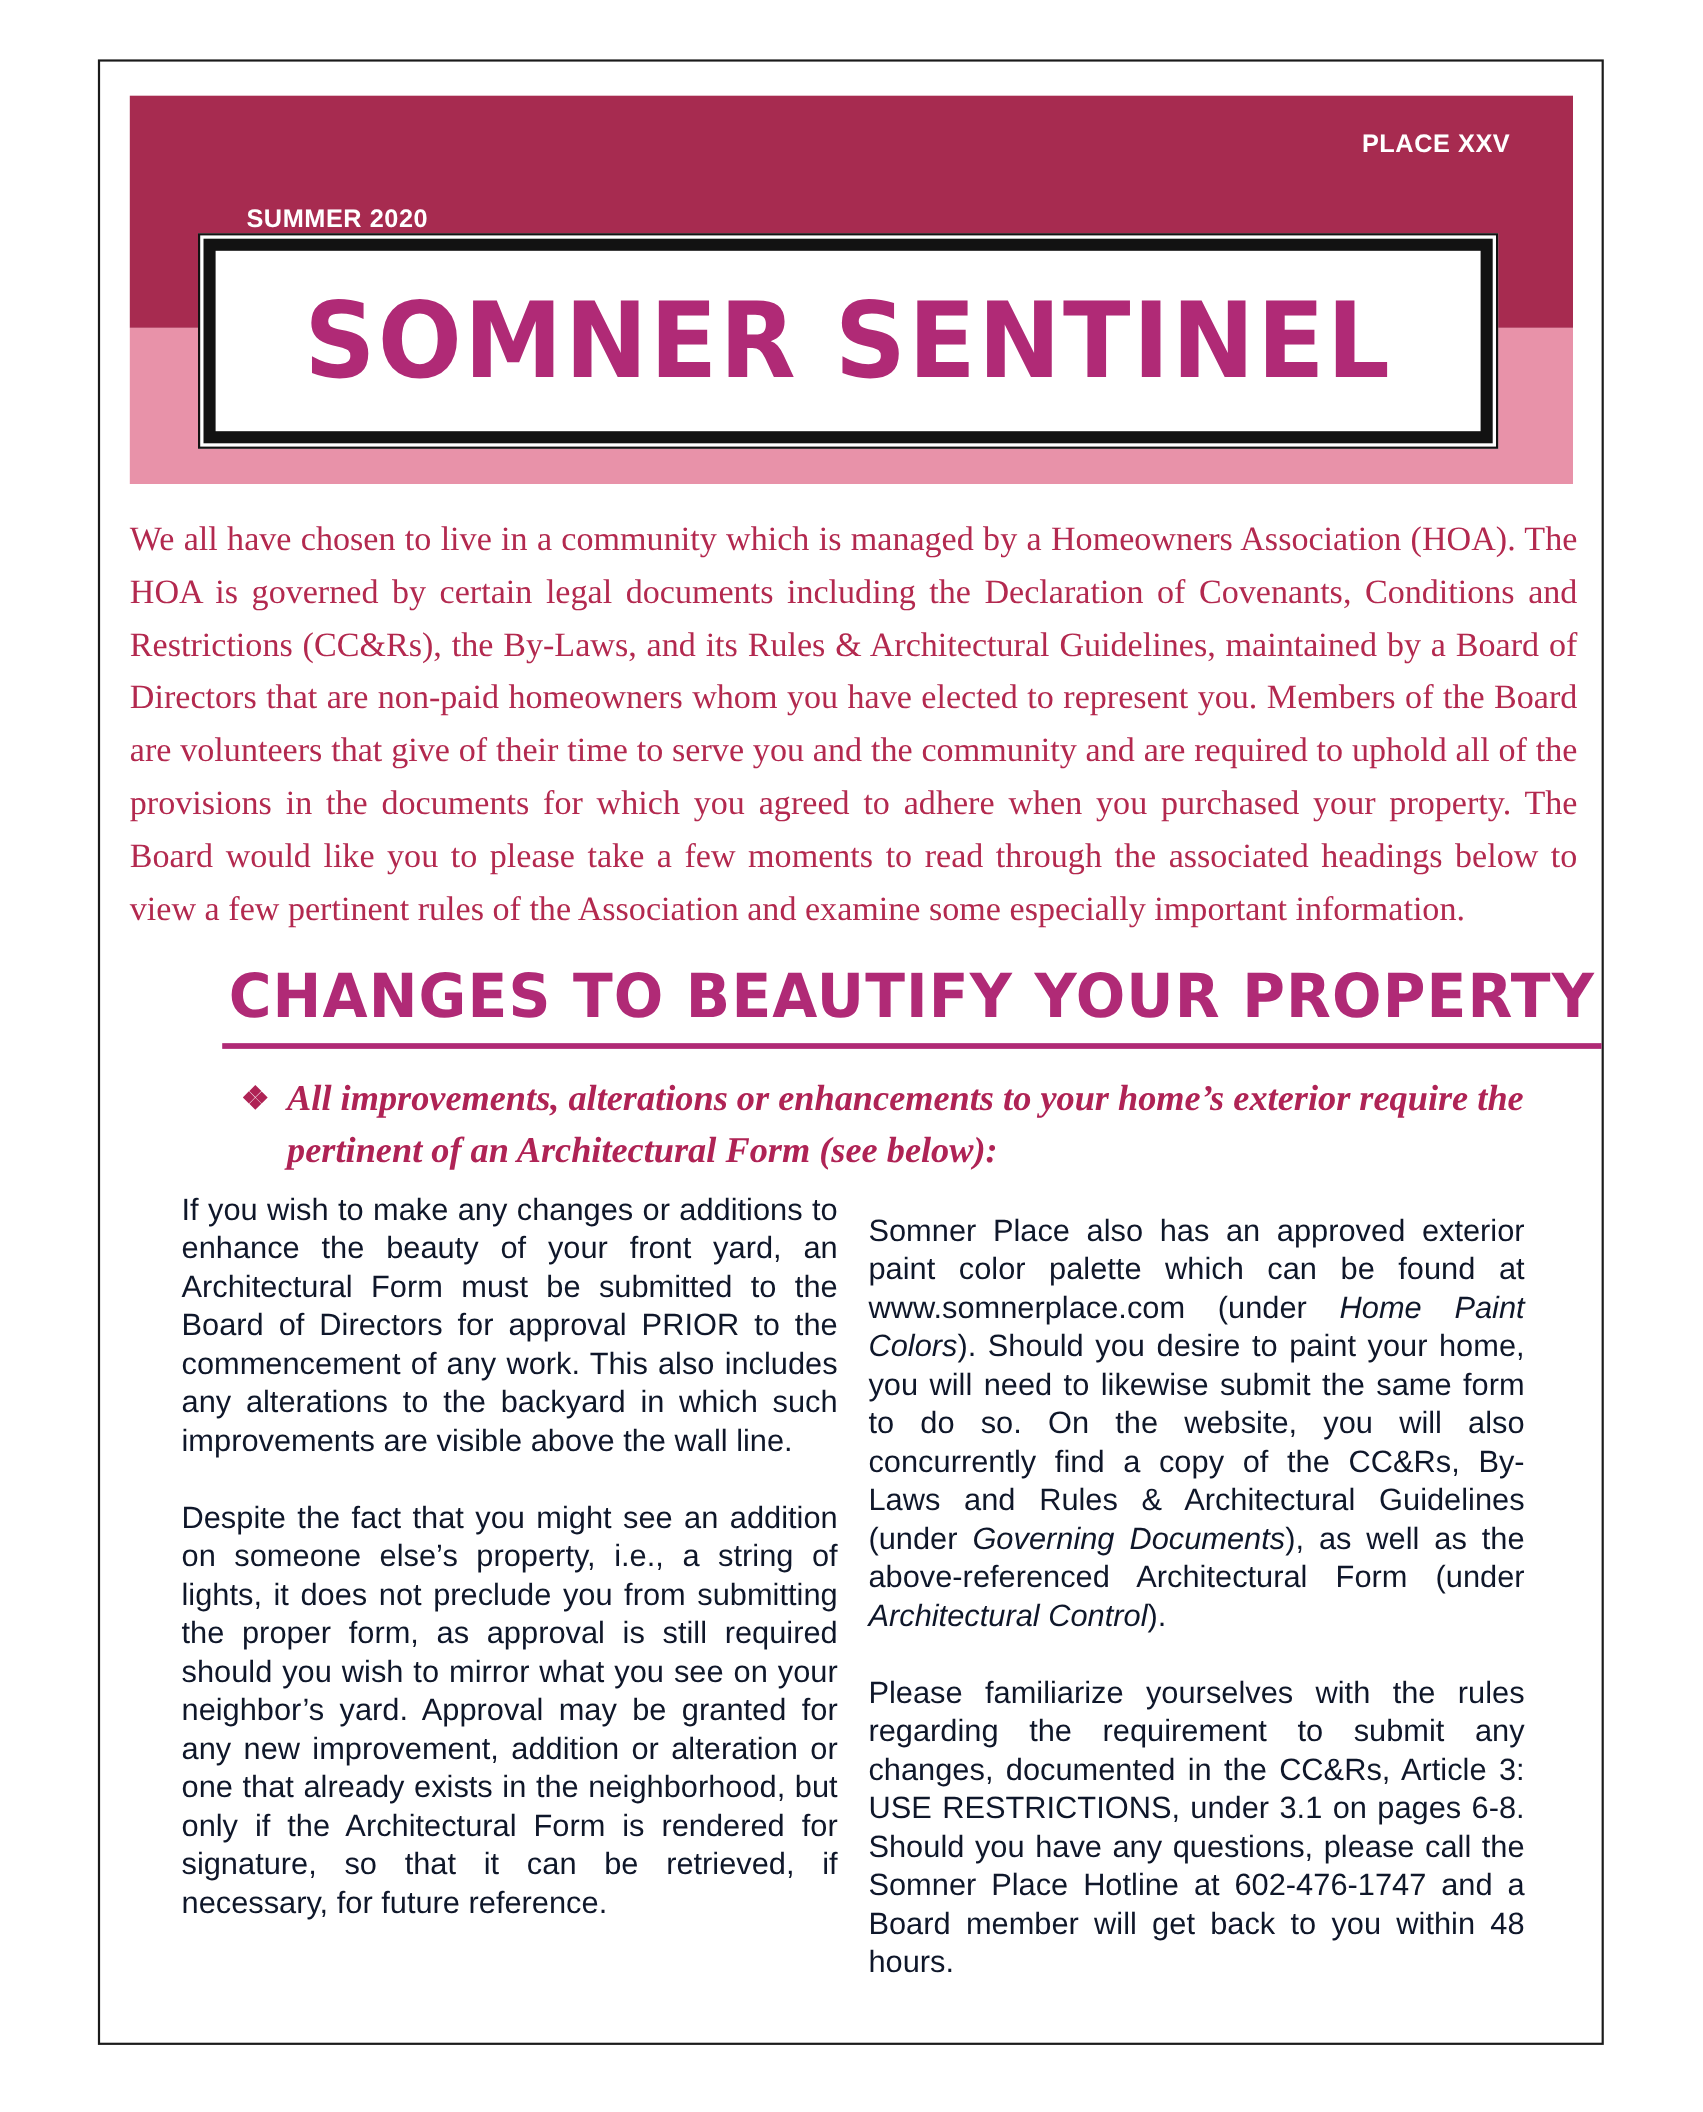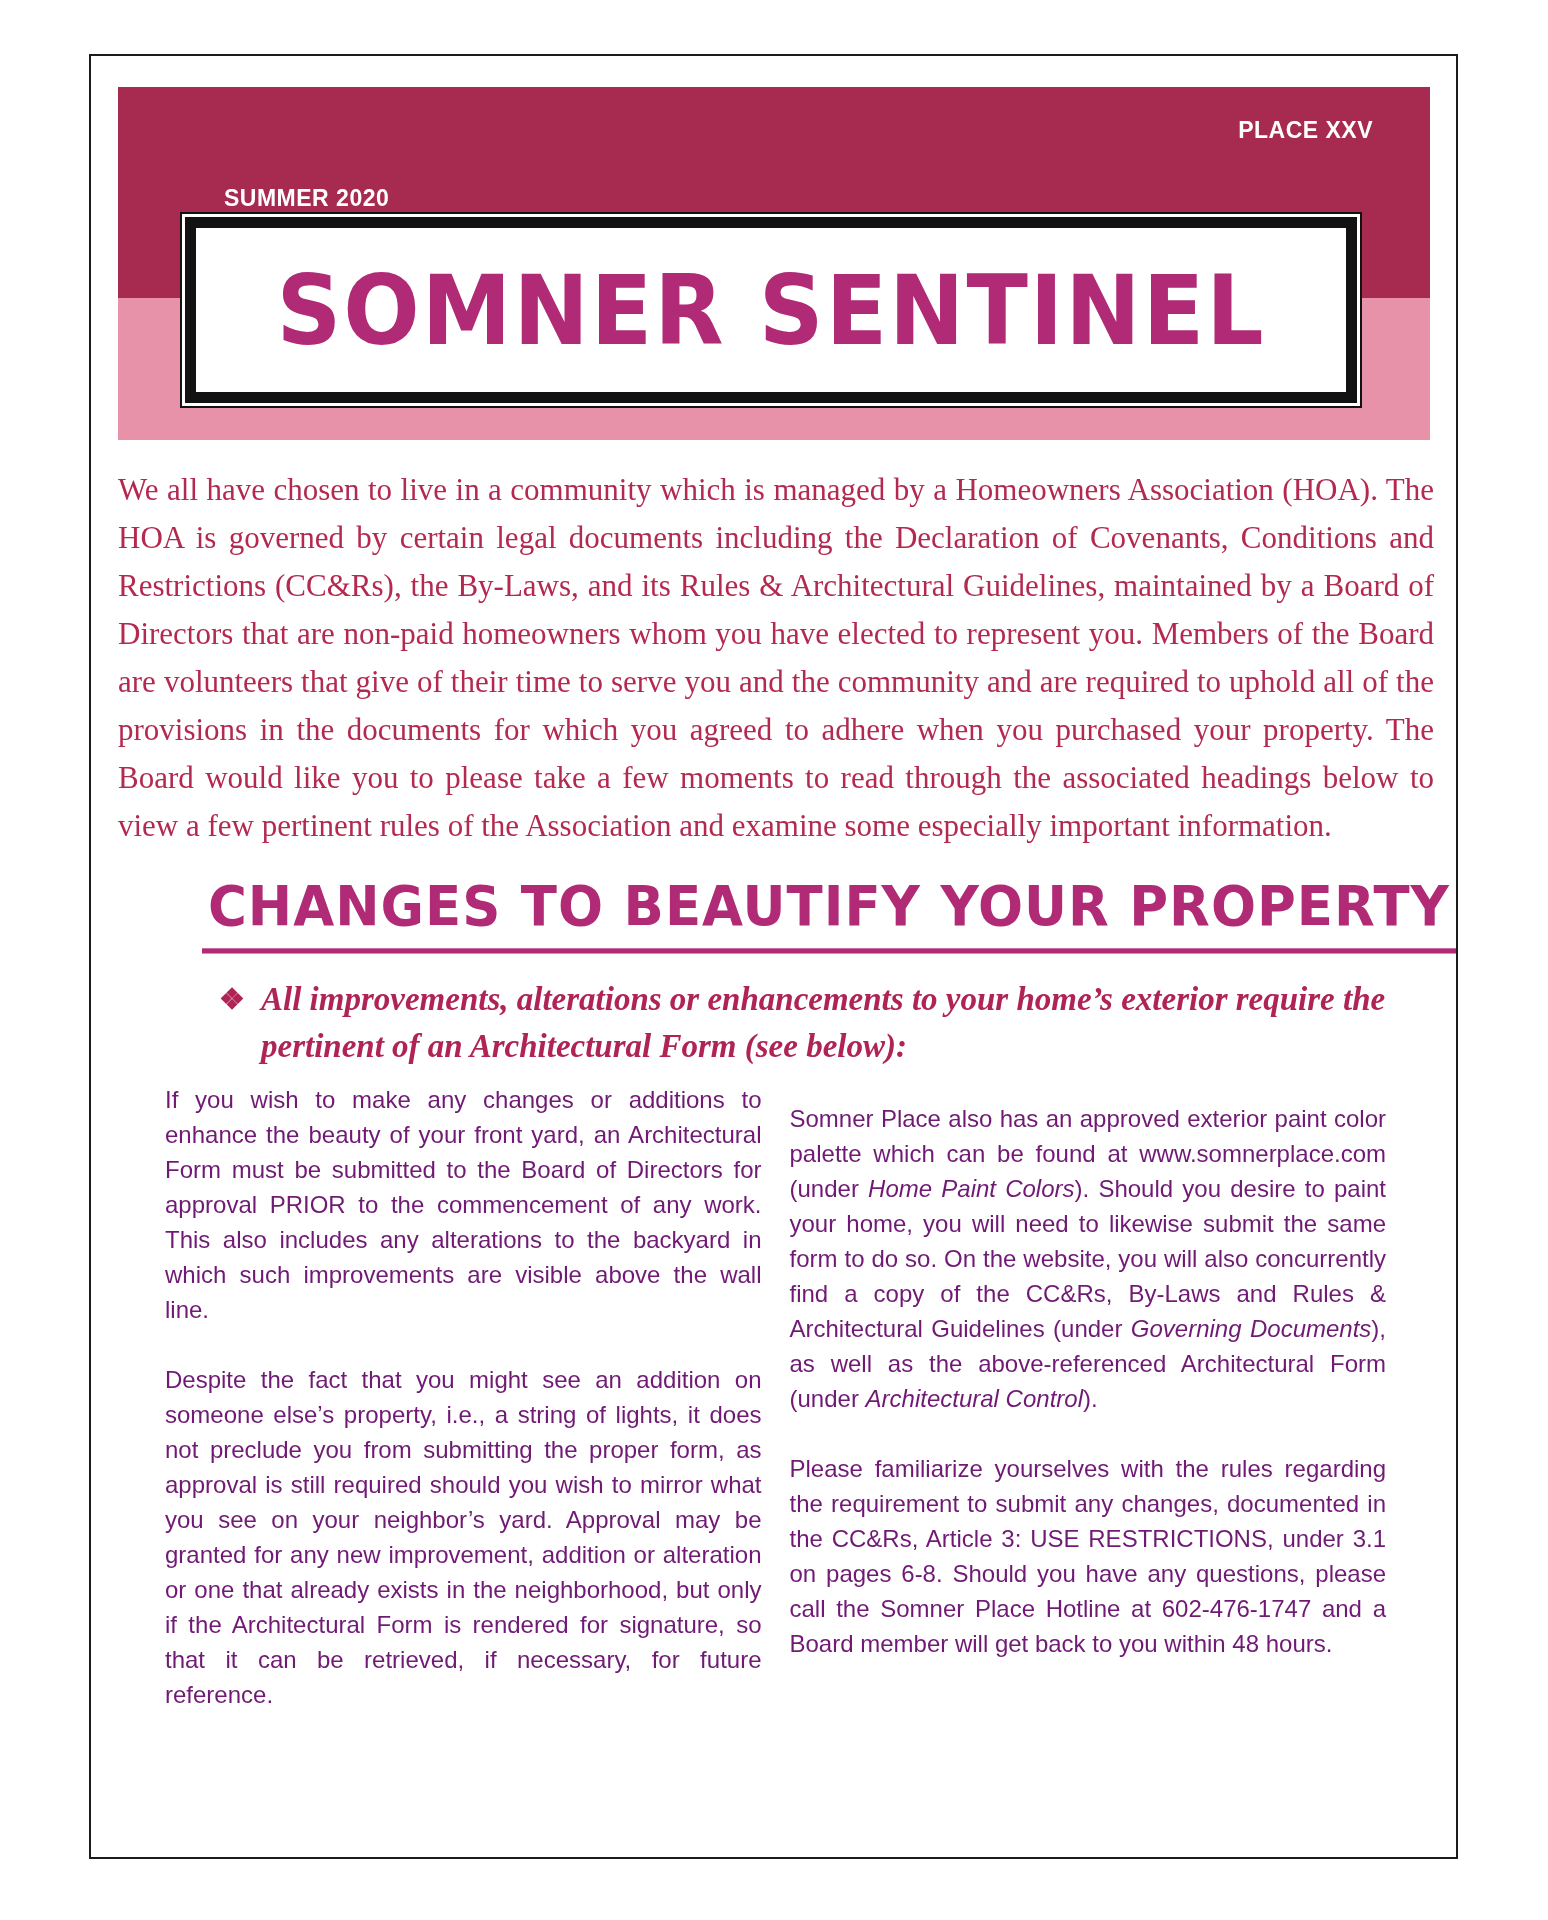--- a/index.html
+++ b/index.html
@@ -64,22 +64,22 @@
     display:flex; align-items:flex-start; gap:16px;
     font-family:"Liberation Serif", serif;
     font-weight:bold; font-style:italic;
     font-size:33px; line-height:47px; color:#AF2355;
   }
   .bullet-marker { font-style:normal; font-size:29px; line-height:47px; flex:0 0 auto; }
   
   .columns {
     display:flex; gap:28px;
     margin-top:12px; padding:0 70px 0 74px;
-    font-size:24px; line-height:35px;
-    color:#701a75; text-align:justify;
+    font-size:28px; line-height:35px;
+    color:#0f172a; text-align:justify;
   }
   .col { flex:1 1 0; min-width:0; }
   .col p { margin:0 0 35px 0; }
   .col p:last-child { margin-bottom:0; }
   .col-right { margin-top:19px; }
   .col em { }
   
   .footer {
     position:absolute; left:0; right:0; bottom:16px;
     text-align:center;

